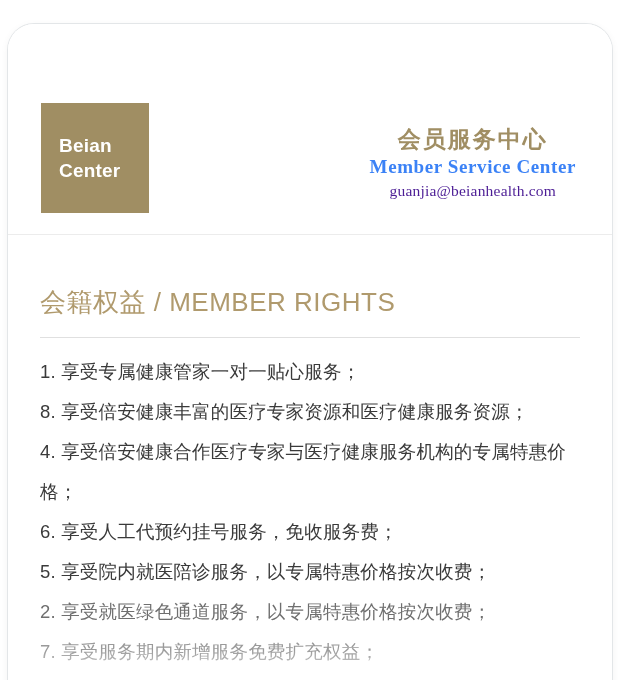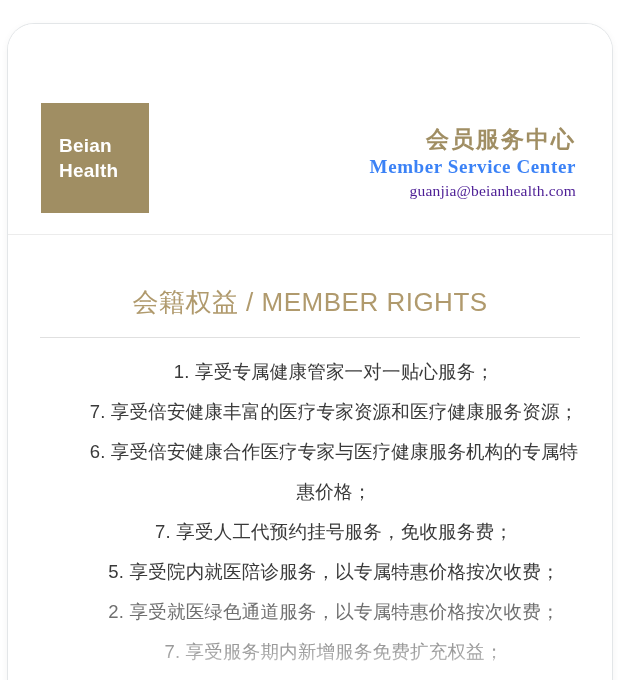--- a/index.html
+++ b/index.html
@@ -55,21 +55,21 @@
     color: #ffffff;
     font-size: 19px;
     font-weight: bold;
     line-height: 25px;
     letter-spacing: 0.2px;
   }
   .header-right {
     position: absolute;
     right: 36px;
     top: 100px;
-    text-align: right;
+    text-align: center;
     margin-left: 16px;
   }
   .hr-cn {
     color: #a08e63;
     font-size: 23px;
     font-weight: bold;
     letter-spacing: 2px;
     line-height: 30px;
   }
   .hr-en {
@@ -83,21 +83,20 @@
   .hr-mail {
     color: #4c1d95;
     font-family: "Liberation Serif", serif;
     font-size: 15.5px;
     line-height: 22px;
     letter-spacing: 0.2px;
   }
   .body-section {
     position: relative;
     padding: 0 32px;
-    text-align: center;
   }
   .section-title {
     margin-top: 50px;
     font-size: 26px;
     color: #b09a6d;
     letter-spacing: 0.5px;
     line-height: 34px;
     white-space: nowrap;
   }
   .title-rule {
@@ -107,21 +106,20 @@
     width: 100%;
   }
   .rights-list {
     margin-top: 14px;
   }
   .rights-item {
     font-size: 18.5px;
     color: #3a3a3a;
     line-height: 40px;
     letter-spacing: 0.2px;
-    margin-left: 48px;
   }
   .fade-6 { color: #6f6f6f; }
   .fade-7 { color: #9a9a9a; }
   .bottom-fade {
     position: absolute;
     left: 0;
     right: 0;
     bottom: 0;
     height: 46px;
     background: linear-gradient(to bottom, rgba(255,255,255,0) 0%, rgba(255,255,255,0.92) 72%, #ffffff 100%);
@@ -130,38 +128,38 @@
 </style>
 </head>
 <body>
 
 <div class="page">
   <div class="card">
 
     <div class="header">
       <div class="logo-box">
         <div class="logo-line">Beian</div>
-        <div class="logo-line">Health</div>
+        <div class="logo-line">Center</div>
       </div>
       <div class="header-right">
         <div class="hr-cn">会员服务中心</div>
         <div class="hr-en">Member Service Center</div>
         <div class="hr-mail">guanjia@beianhealth.com</div>
       </div>
     </div>
 
     <div class="body-section">
       <div class="section-title">会籍权益 / MEMBER RIGHTS</div>
       <div class="title-rule"></div>
 
       <div class="rights-list">
         <div class="rights-item">1. 享受专属健康管家一对一贴心服务；</div>
-        <div class="rights-item">7. 享受倍安健康丰富的医疗专家资源和医疗健康服务资源；</div>
-        <div class="rights-item">6. 享受倍安健康合作医疗专家与医疗健康服务机构的专属特惠价格；</div>
-        <div class="rights-item">7. 享受人工代预约挂号服务，免收服务费；</div>
+        <div class="rights-item">8. 享受倍安健康丰富的医疗专家资源和医疗健康服务资源；</div>
+        <div class="rights-item">4. 享受倍安健康合作医疗专家与医疗健康服务机构的专属特惠价格；</div>
+        <div class="rights-item">6. 享受人工代预约挂号服务，免收服务费；</div>
         <div class="rights-item">5. 享受院内就医陪诊服务，以专属特惠价格按次收费；</div>
         <div class="rights-item fade-6">2. 享受就医绿色通道服务，以专属特惠价格按次收费；</div>
         <div class="rights-item fade-7">7. 享受服务期内新增服务免费扩充权益；</div>
       </div>
     </div>
 
     <div class="bottom-fade"></div>
   </div>
 </div>
 

